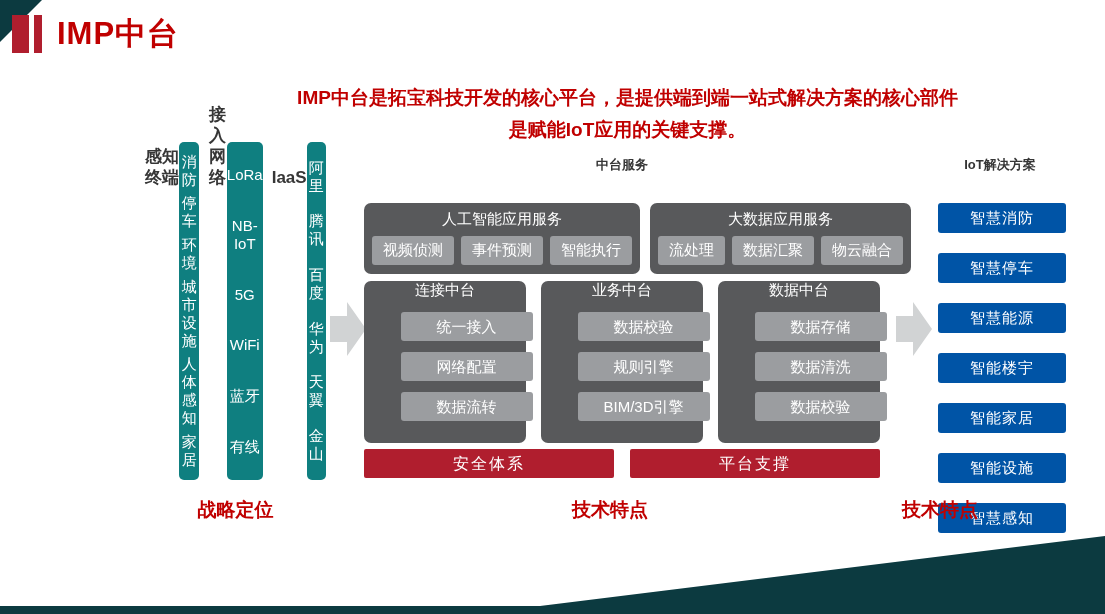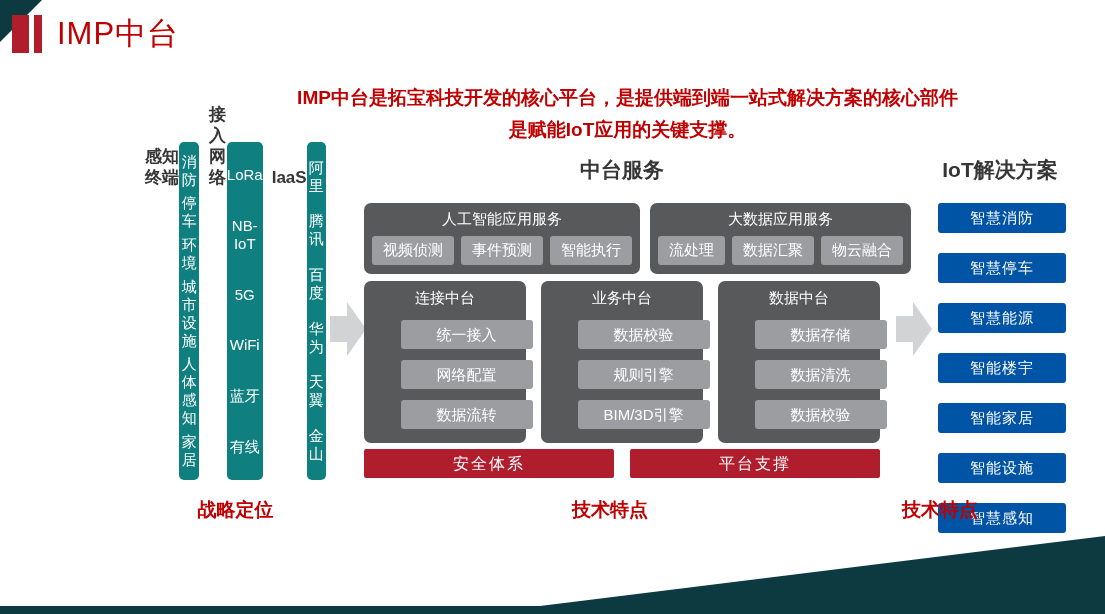--- a/index.html
+++ b/index.html
@@ -13,56 +13,56 @@
   .slide{position:relative;width:1105px;height:614px;background:#ffffff;overflow:hidden;}
 
   .corner-tl{position:absolute;top:0;left:0;width:0;height:0;
     border-top:42px solid var(--dark-teal);border-right:42px solid transparent;z-index:1;}
   .bottom-shape{position:absolute;left:0;bottom:0;z-index:1;display:block;}
 
   .title-row{position:absolute;left:12px;top:13px;display:flex;align-items:center;z-index:2;}
   .logo-bar{display:inline-block;background:var(--bar-red);}
   .bar1{width:17px;height:38px;margin-right:5px;}
   .bar2{width:8px;height:38px;margin-right:15px;}
-  .slide-title{font-size:31px;font-weight:normal;color:var(--accent-red);letter-spacing:1px;}
+  .slide-title{font-size:31px;font-weight:bold;color:var(--accent-red);letter-spacing:1px;}
 
   .description{position:absolute;left:150px;top:82px;width:955px;text-align:center;
     color:var(--accent-red);font-size:19px;font-weight:600;line-height:32px;}
 
   .strategy{position:absolute;left:145px;top:142px;width:181px;height:338px;display:flex;gap:9px;z-index:2;}
   .strategy-col{flex:1;display:flex;flex-direction:row;}
   .col-header{height:46px;display:flex;align-items:flex-end;justify-content:center;
     font-size:17px;font-weight:bold;color:var(--heading-dark);white-space:pre-line;
     text-align:center;line-height:21px;margin-bottom:12px;}
   .col-box{flex:1;background:var(--teal);border-radius:5px;display:flex;flex-direction:column;
     justify-content:space-around;align-items:center;padding:8px 0;}
   .col-item{color:#fff;font-size:15px;text-align:center;white-space:pre-line;line-height:18px;}
 
   .caption{position:absolute;top:497px;font-size:19px;font-weight:bold;color:var(--accent-red);
     text-align:center;z-index:2;}
   .caption-strategy{left:145px;width:181px;}
   .caption-platform{left:510px;width:200px;}
   .caption-solutions{left:848px;width:184px;}
 
-  .section-header{position:absolute;top:156px;font-size:21px;font-weight:bold;
+  .section-header{position:absolute;top:156px;font-size:13px;font-weight:bold;
     color:var(--heading-dark);text-align:center;z-index:2;}
   .header-platform{left:364px;width:516px;}
   .header-solutions{left:925px;width:150px;}
 
   .app-row{position:absolute;left:364px;top:203px;width:516px;display:flex;gap:10px;z-index:2;}
   .app-box{background:var(--box-gray);border-radius:7px;padding:7px 8px 9px;flex:1;}
   .box-title{color:#fff;font-size:15px;text-align:center;margin-bottom:7px;}
   .chip-row{display:flex;justify-content:center;gap:7px;}
   .chip{background:var(--chip-gray);color:#fff;font-size:15px;border-radius:3px;
     padding:5px 11px;white-space:nowrap;}
 
   .mid-row{position:absolute;left:364px;top:281px;width:516px;display:flex;
     justify-content:space-between;z-index:2;}
   .mid-box{width:162px;height:162px;background:var(--box-gray);border-radius:7px;
-    display:flex;flex-direction:column;align-items:center;padding-top:8px;}
+    display:flex;flex-direction:column;align-items:center;}
   .mid-box .box-title{margin-bottom:12px;}
   .mid-chip{width:132px;height:29px;line-height:29px;background:var(--chip-gray);color:#fff;
     font-size:15px;text-align:center;border-radius:3px;margin-bottom:11px;margin-left:43px;}
 
   .bars-row{position:absolute;left:364px;top:449px;width:516px;display:flex;gap:16px;z-index:2;}
   .red-bar{flex:1;height:29px;line-height:29px;background:var(--bar-red);color:#fff;
     font-size:16px;font-weight:normal;text-align:center;border-radius:2px;letter-spacing:2px;}
 
   .solutions{position:absolute;left:938px;top:203px;width:128px;display:flex;
     flex-direction:column;gap:20px;z-index:2;}

